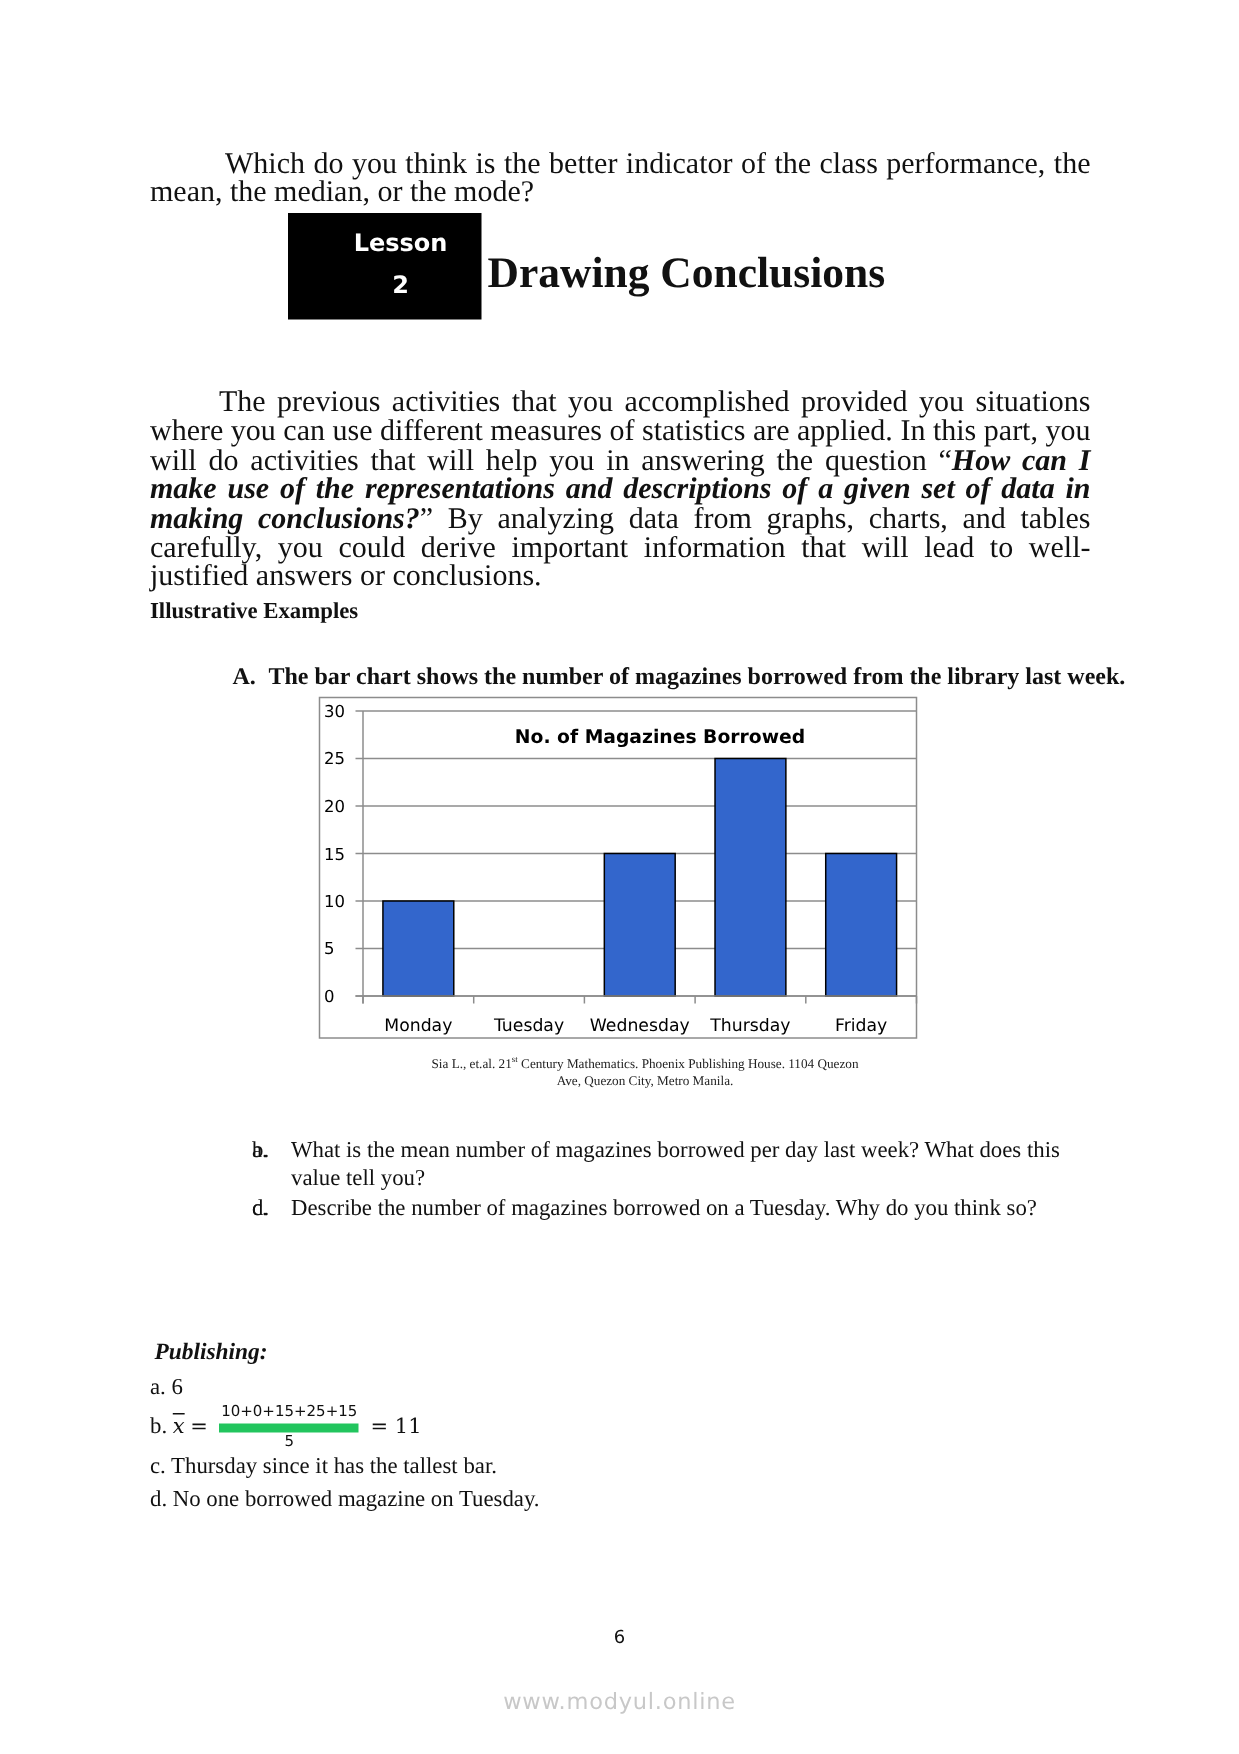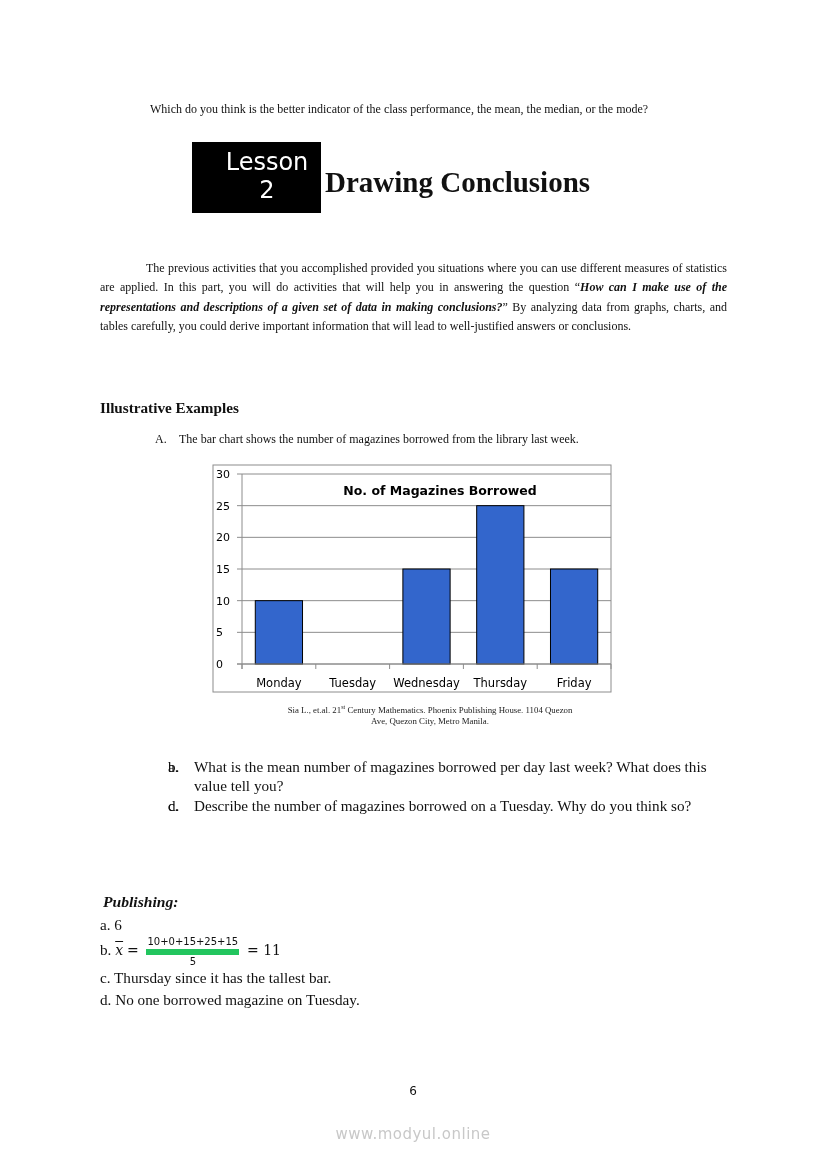--- a/index.html
+++ b/index.html
@@ -1,27 +1,27 @@
 <!DOCTYPE html>
 <html><head>
 <meta charset="utf-8">
 <style>
   html, body { margin: 0; padding: 0; background: #ffffff; }
   body { width: 826px; height: 1169px; position: relative; overflow: hidden;
          font-family: "Liberation Serif", serif; color: #111; }
   .abs { position: absolute; }
-  .para { font-size: 12px; line-height: 19.4px; text-align: justify; }
+  .para { font-size: 20px; line-height: 19.4px; text-align: justify; }
   .intro { left: 100px; top: 100px; width: 627px; }
   .lesson-box { left: 192px; top: 142px; width: 129px; height: 71px; background: #000;
-                color: #fff; font-family: "DejaVu Sans", sans-serif; font-weight: normal;
-                font-size: 24px; line-height: 28px; text-align: center; padding-top: 6px; box-sizing: border-box; padding-left: 21px; }
+                color: #fff; font-family: "DejaVu Sans", sans-serif; font-weight: bold;
+                font-size: 16px; line-height: 28px; text-align: center; padding-top: 6px; box-sizing: border-box; padding-left: 21px; }
   .lesson-title { left: 325px; top: 166px; font-size: 29px; font-weight: bold; white-space: nowrap; }
   .body-para { left: 100px; top: 259px; width: 627px; }
   .heading { left: 100px; top: 399px; font-size: 15.2px; font-weight: bold; }
-  .item-a { left: 155px; top: 432px; font-size: 12px; white-space: nowrap; }
+  .item-a { left: 155px; top: 443px; font-size: 16px; white-space: nowrap; font-weight: bold; }
   .item-a .lbl { display: inline-block; width: 24px; }
   #chart { left: 212px; top: 464px; }
   .caption { left: 280px; top: 702px; width: 300px; text-align: center; font-size: 8.8px; line-height: 11px; color: #222; }
   .questions { left: 168px; top: 757px; width: 560px; font-size: 15.2px; line-height: 19.4px; margin: 0; padding: 0; list-style: none; }
   .questions li { position: relative; padding-left: 26px; }
   .questions .ql { position: absolute; left: 0; top: 0; }
   .solutions-h { left: 103px; top: 893px; font-size: 15.6px; font-weight: bold; font-style: italic; }
   .sol { left: 100px; font-size: 15.2px; white-space: nowrap; }
   .frac { display: inline-block; vertical-align: middle; text-align: center; font-family: "DejaVu Sans", sans-serif; font-size: 10px; line-height: 12px; margin: 0 4px; }
   .frac .num { display: block; border-bottom: 6px solid #22c55e; padding: 0 1px 1px; }

